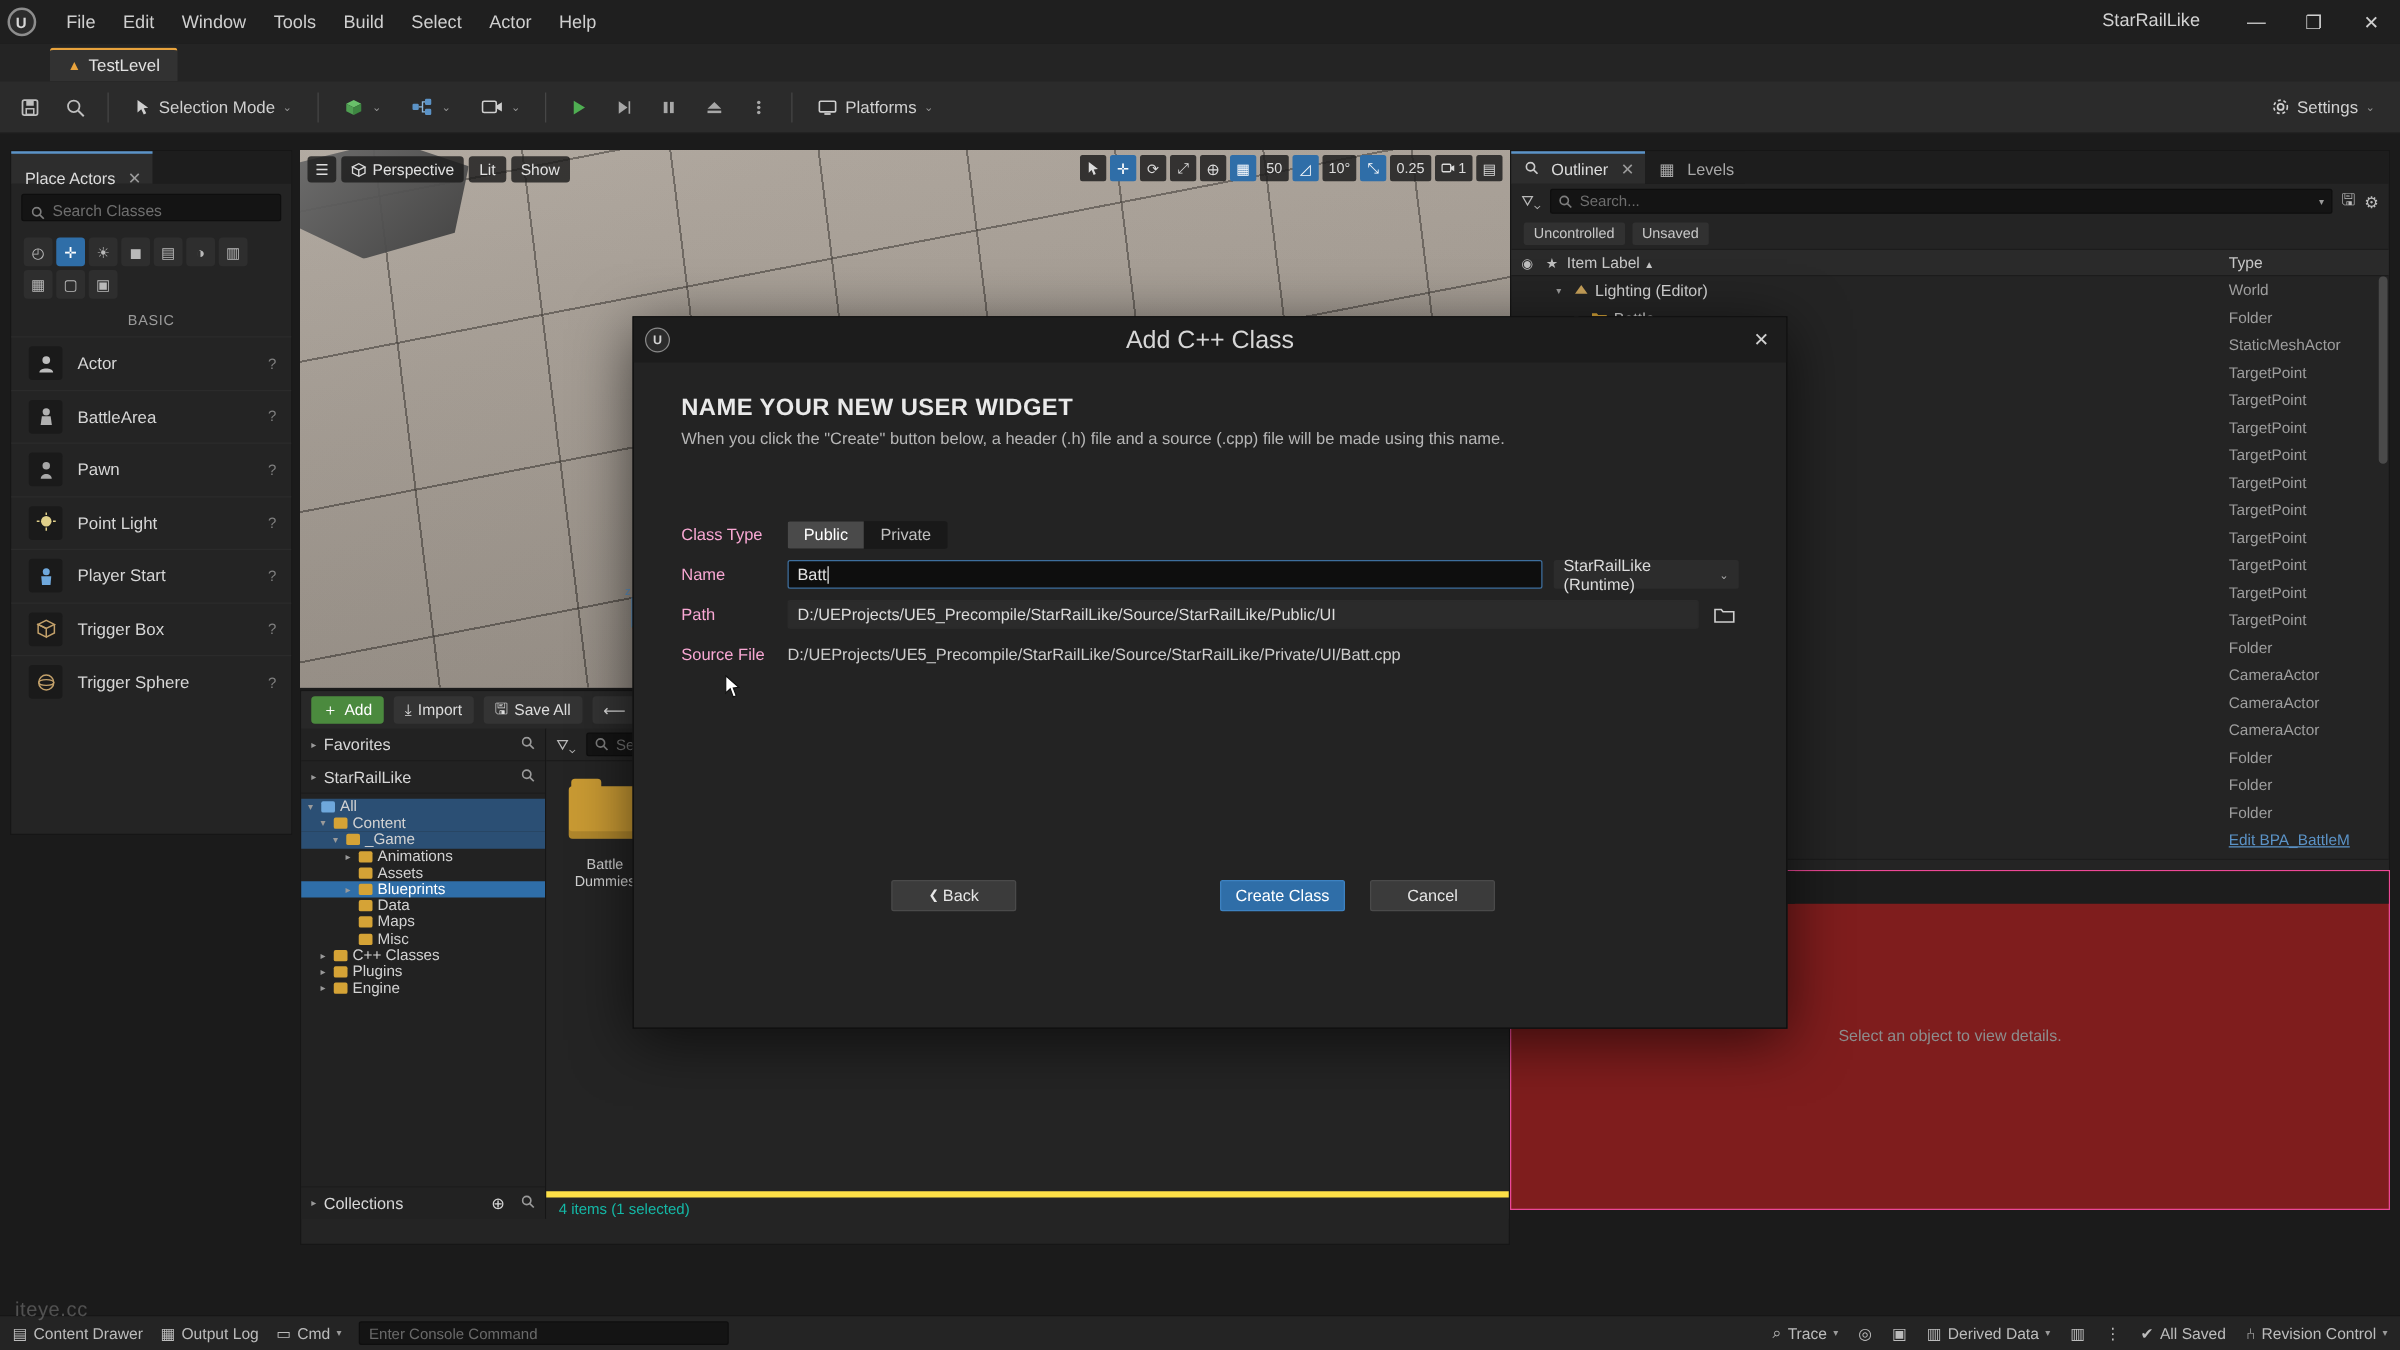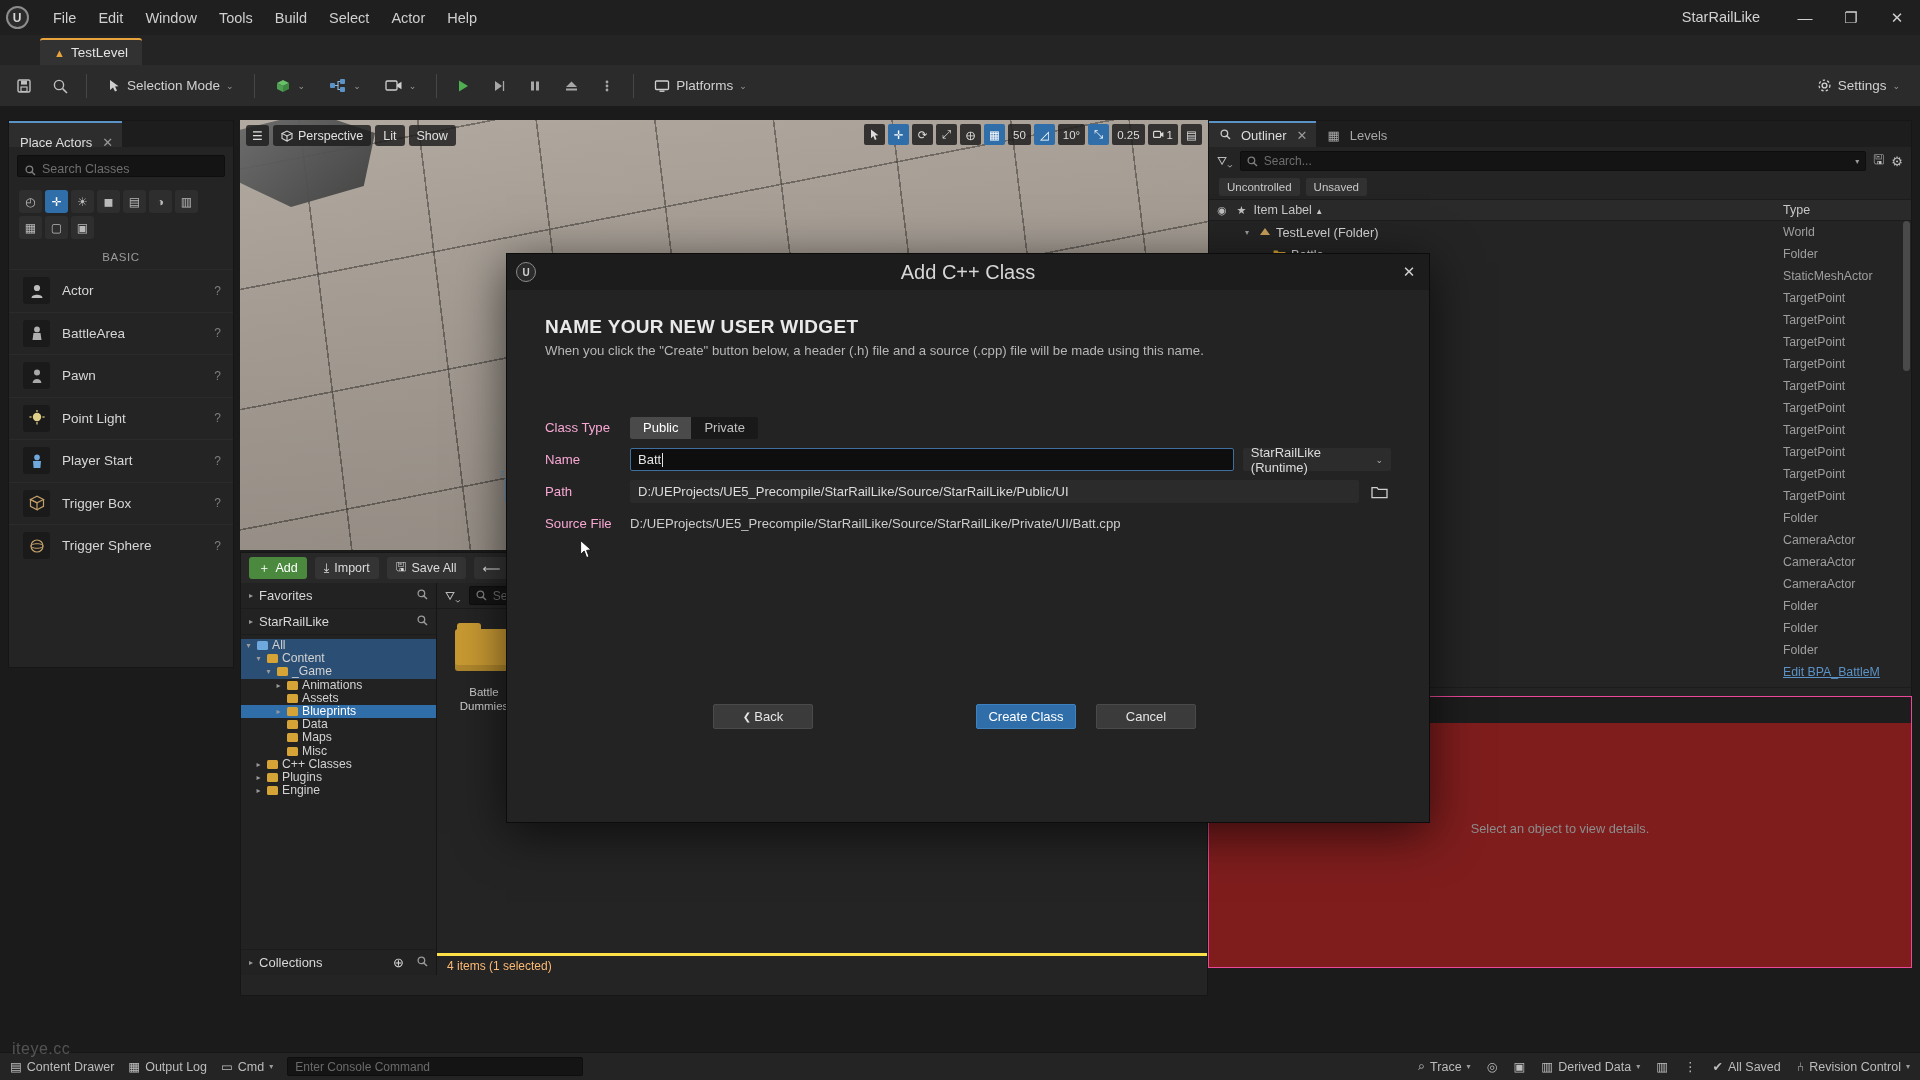--- a/index.html
+++ b/index.html
@@ -219,22 +219,22 @@
     content:"";position:absolute;top:-6px;left:2px;width:24px;height:8px;
     background:#c99a33;border-radius:3px 3px 0 0;
   }
   .asset .lbl{font-size:11.5px;color:#cfcfcf;margin-top:8px;line-height:1.25;}
   .ui-tile{
     width:64px;height:47px;background:#2f7fd6;border-radius:2px;margin:0 auto;
   }
   .ui-tilewrap{padding:3px;background:#2b2b2b;border:1px solid #5b93c7;}
   .cb-status{
     position:absolute;bottom:0;left:0;width:100%;height:22px;background:#242424;
-    border-top:3px solid #fde047;display:flex;align-items:center;padding:0 10px;
-    font-size:12px;color:#fdba74;
+    border-top:5px solid #fde047;display:flex;align-items:center;padding:0 10px;
+    font-size:12px;color:#14b8a6;
   }
 
   
   .outliner{
     position:absolute;top:120px;right:8px;width:704px;height:580px;
     background:#242424;border:1px solid #161616;
   }
   .ol-tabs{height:26px;background:#1d1d1d;display:flex;align-items:center;}
   .ol-tab{
     height:26px;display:flex;align-items:center;gap:10px;padding:0 9px 0 11px;
@@ -902,21 +902,21 @@
     <div class="ol-rows" id="ol-rows">
       <div class="olscroll"></div>
     <div class="olr">
           <div class="lbl" style="padding-left: 36px;">
             <span style="width: 9px; font-size: 8px; color: rgb(154, 154, 154); flex: 0 0 auto;">▾</span>
             <span style="display: flex; align-items: center; flex: 0 0 auto;">
               <svg width="12" height="12" viewBox="0 0 12 12">
                 <path d="M1 9 L6 2 L11 9 Z" fill="#c9a25a"></path>
               </svg>
             </span>
-            <span>TestLevel (Folder)</span>
+            <span>Lighting (Editor)</span>
           </div>
           <div class="type">World</div>
         </div>
         <div class="olr">
           <div class="lbl" style="padding-left: 50px;">
             <span style="width: 9px; font-size: 8px; color: rgb(154, 154, 154); flex: 0 0 auto;">▾</span>
             <span style="display: flex; align-items: center; flex: 0 0 auto;">
               <svg width="13" height="11" viewBox="0 0 13 11">
                 <path d="M0.6 1.6 H4.4 L5.6 3 H12.4 V10 H0.6 Z" fill="#d5a336"></path>
               </svg>

